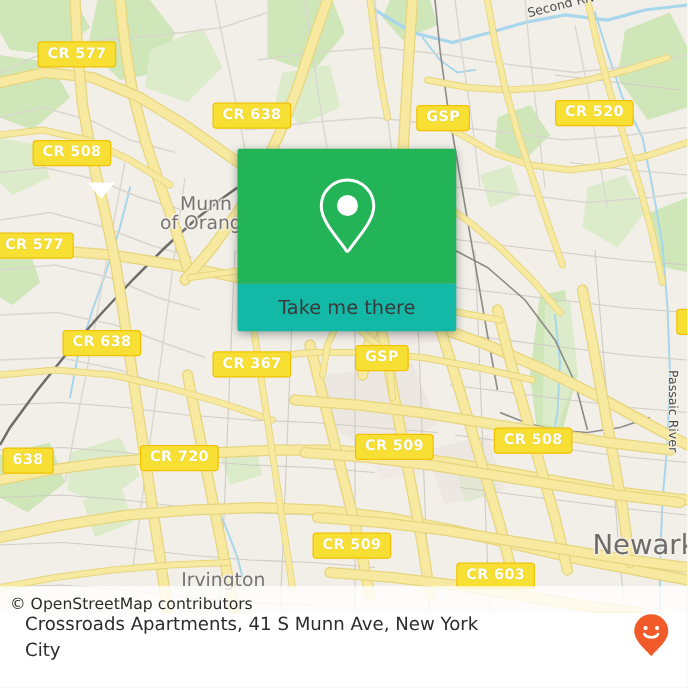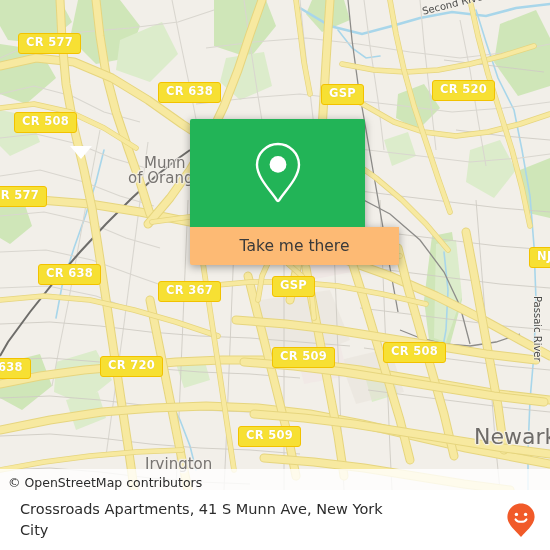--- a/index.html
+++ b/index.html
@@ -47,49 +47,50 @@
     color:#ffffff;
     font-family:"DejaVu Sans","Liberation Sans",sans-serif;
     font-weight:bold;
     font-size:11.5px;
     line-height:1;
     padding:3px 7px 4px 7px;
     white-space:nowrap;
     letter-spacing:0.3px;
     text-shadow:0 0 1px rgba(170,140,0,.35);
     box-sizing:border-box;
+    margin-left:12px;
   }
 
   
   #popup{position:absolute;left:190px;top:119px;width:175px;z-index:40;
          filter:drop-shadow(0 2px 4px rgba(0,0,0,.35));}
   #popup-body{width:175px;height:108px;background:#22b457;border-radius:2px 2px 0 0;
               display:flex;align-items:center;justify-content:center;}
-  #popup-action{width:209px;height:38px;background:#fdba74;border-radius:0 0 2px 2px;
+  #popup-action{width:175px;height:38px;background:#14b8a6;border-radius:0 0 2px 2px;
                 display:flex;align-items:center;justify-content:center;}
   #popup-action-label{font-size:15.5px;color:#3a3a3a;font-family:"DejaVu Sans","Liberation Sans",sans-serif;}
   #popup-tail{position:absolute;left:70px;top:146px;width:0;height:0;
               border-left:11px solid transparent;border-right:11px solid transparent;
               border-top:13px solid #ffffff;z-index:41;}
 
   
   #attribution{
     position:absolute;left:0;top:469px;width:550px;height:21px;
     background:rgba(255,255,255,.80);
     display:flex;align-items:flex-end;z-index:50;
   }
   #attribution-text{
     font-size:12.5px;color:#2b2b2b;padding-left:8px;
     font-family:"DejaVu Sans","Liberation Sans",sans-serif;
   }
 
   
   #caption{
     position:absolute;left:0;top:490px;width:550px;height:60px;background:#ffffff;
-    display:flex;align-items:center;justify-content:space-between;
+    display:flex;align-items:flex-start;justify-content:space-between;
     box-sizing:border-box;padding:0 14px 0 20px;z-index:60;gap:40px;
   }
   #caption-text{
     font-size:14.5px;color:#2c2c2c;line-height:21px;max-width:390px;
     font-family:"DejaVu Sans","Liberation Sans",sans-serif;
   }
   #brand{display:flex;align-items:center;gap:2px;}
   #brand-name{font-size:30px;font-weight:bold;color:#17181a;letter-spacing:-1.2px;
               font-family:"DejaVu Sans","Liberation Sans",sans-serif;}
 </style>
@@ -313,20 +314,21 @@
     <div class="shield" style="left:-16px;top:186px;">CR 577</div>
     <div class="shield" style="left:38px;top:264px;">CR 638</div>
     <div class="shield" style="left:529px;top:247px;">NJ</div>
     <div class="shield" style="left:158px;top:281px;">CR 367</div>
     <div class="shield" style="left:272px;top:276px;">GSP</div>
     <div class="shield" style="left:100px;top:356px;">CR 720</div>
     <div class="shield" style="left:272px;top:347px;">CR 509</div>
     <div class="shield" style="left:383px;top:342px;">CR 508</div>
     <div class="shield" style="left:-10px;top:358px;">638</div>
     <div class="shield" style="left:238px;top:426px;">CR 509</div>
+    <div class="shield" style="left:353px;top:450px;">CR 603</div>
 
     <div id="popup">
       <div id="popup-body">
         <svg width="56" height="66" viewBox="0 0 56 66">
           <path d="M28 4 C16.5 4 7 13.3 7 24.8 C7 38 22 52 27 60.5 C27.4 61.2 28.6 61.2 29 60.5 C34 52 49 38 49 24.8 C49 13.3 39.5 4 28 4 Z" fill="none" stroke="#ffffff" stroke-width="2.4"></path>
           <circle cx="28" cy="24.4" r="8.4" fill="#ffffff"></circle>
         </svg>
       </div>
       <div id="popup-action">
         <span id="popup-action-label">Take me there</span>

